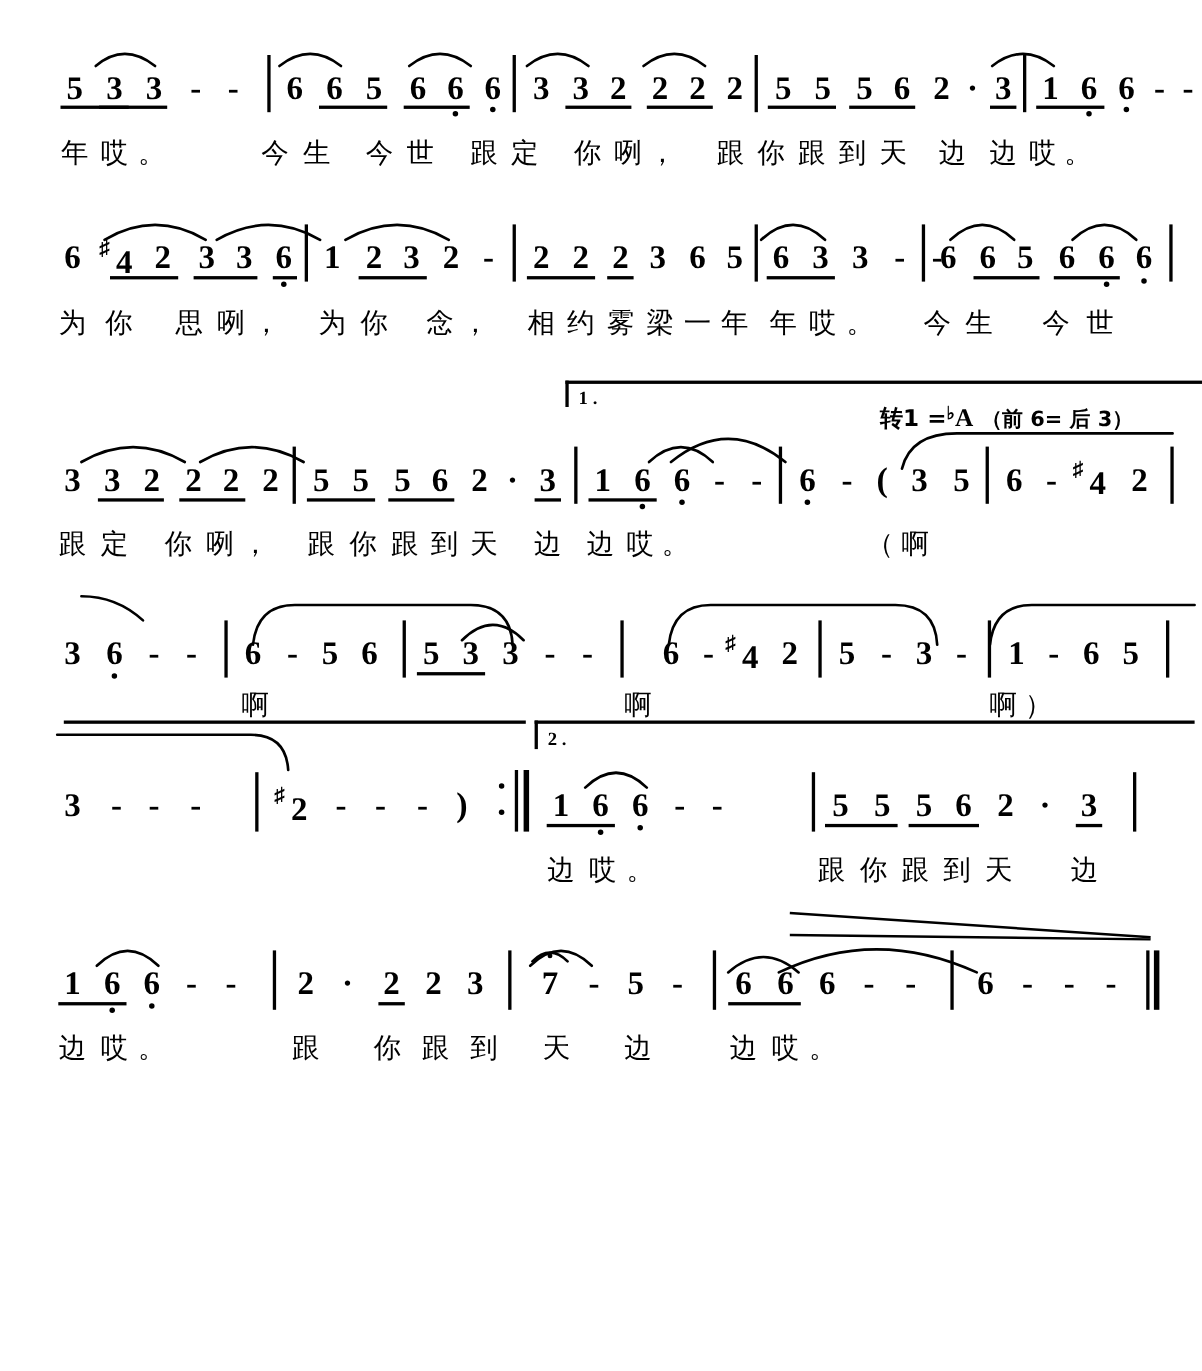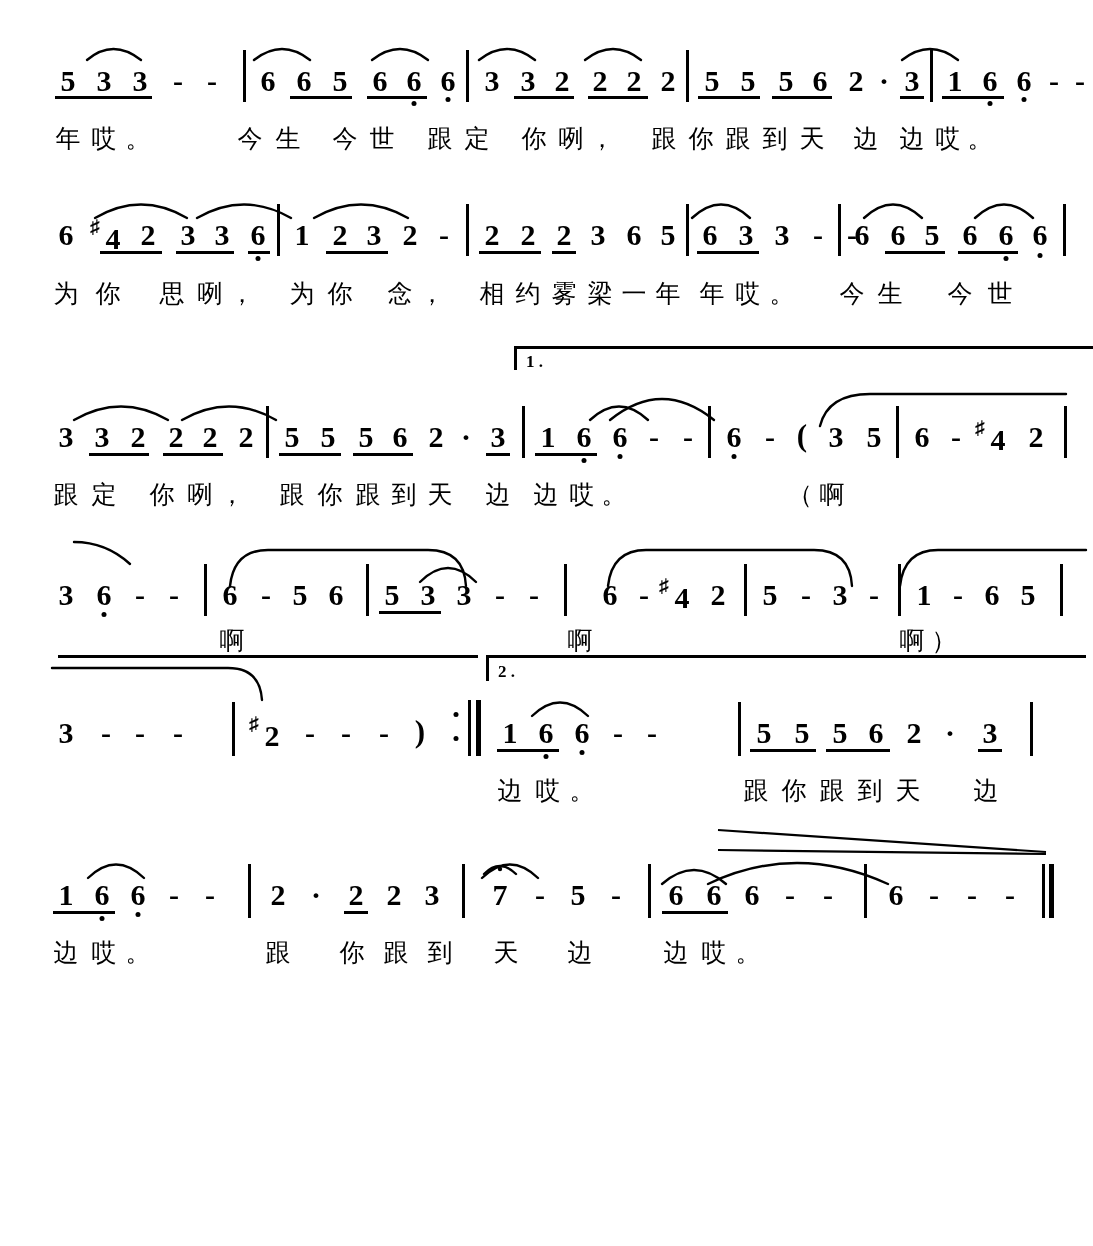--- a/index.html
+++ b/index.html
@@ -408,20 +408,23 @@
   </div>
 
   <div class="sysrow" style="top:330px;height:190px;">
 
     <div class="ending" style="left:514px;top:16px;width:579px;height:28px;">
       <div class="ebar-top" style="width:579px;"></div>
       <div class="ebar-left" style="height:24px;"></div>
       <span class="elabel" style="left:12px;top:7px;">1 .</span>
     </div>
 
+    <div class="annot" style="left:800px;top:36px;">
+      <span>转1 =</span><span class="sup">♭</span><span class="romA">A</span> <span class="paren-txt">（前 6= 后 3）</span>
+    </div>
 
     <svg class="arcsvg" style="left:72px;top:66px;width:100px;height:26px;">
         <path d="M2,24 Q49,-3 96,24"></path>
       </svg>
     <svg class="arcsvg" style="left:180px;top:66px;width:100px;height:26px;">
         <path d="M2,24 Q49,-3 96,24"></path>
       </svg>
     <svg class="arcsvg" style="left:588px;top:66px;width:64px;height:26px;">
         <path d="M2,24 Q31,-3 60,24"></path>
       </svg>

